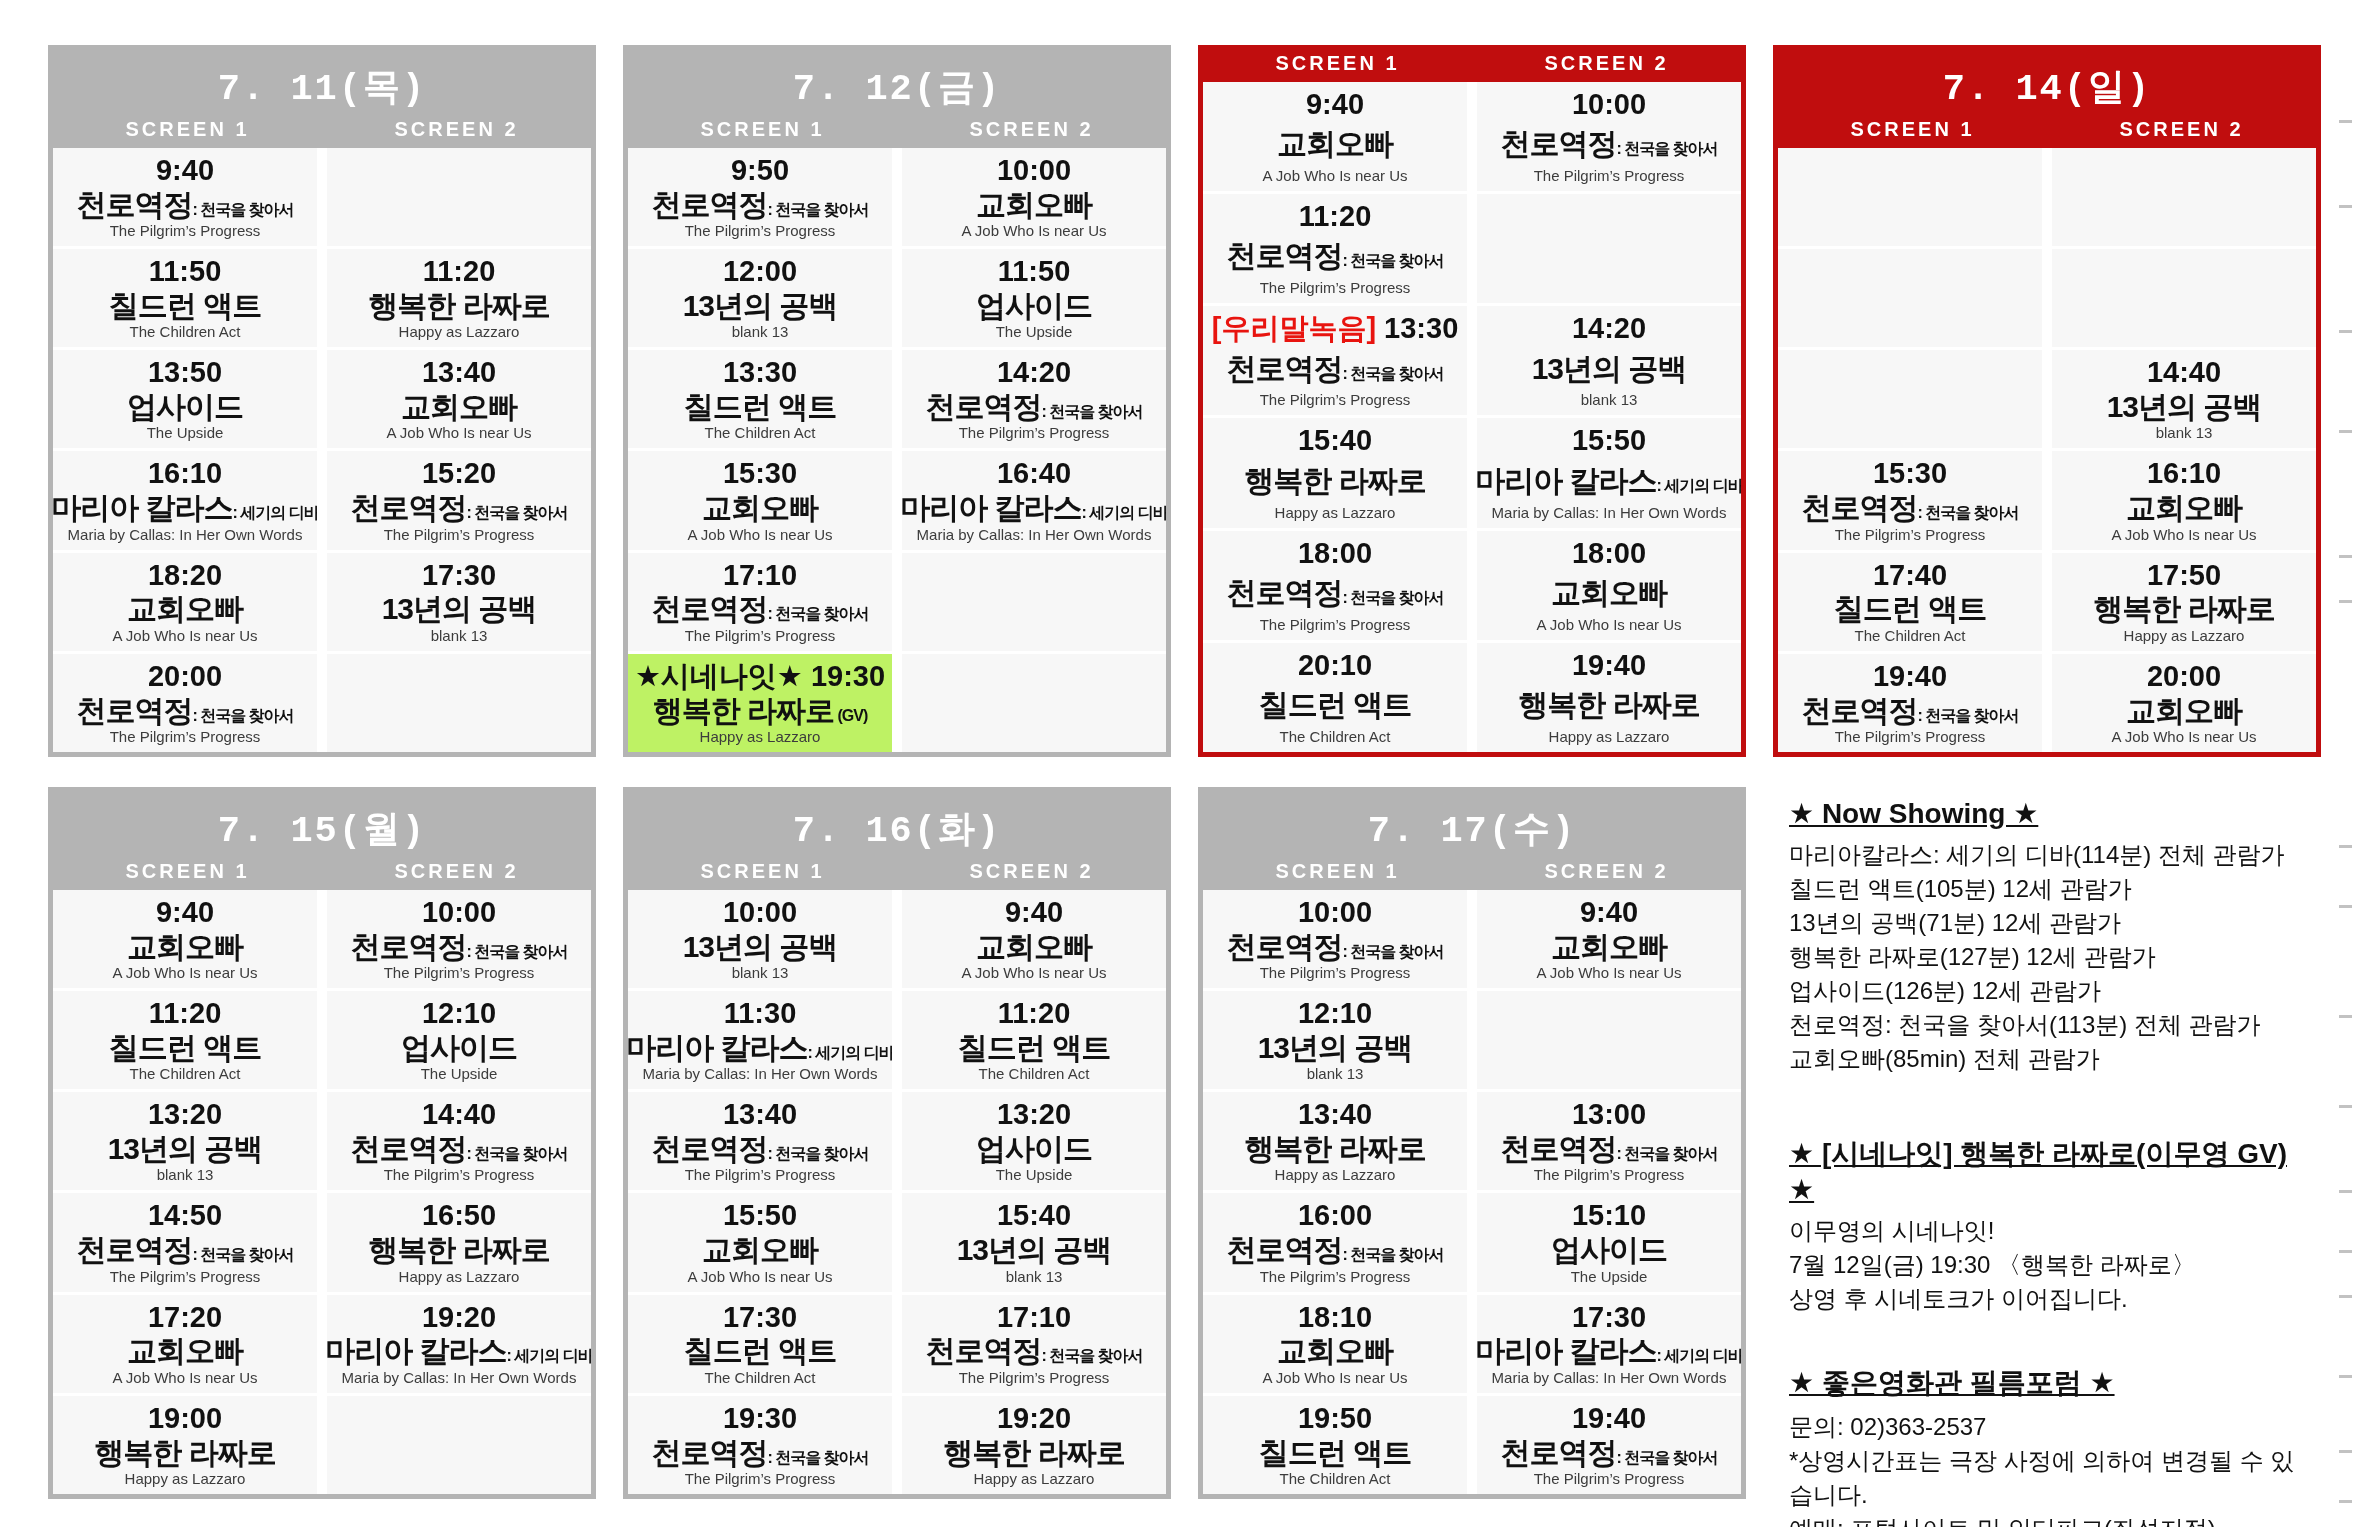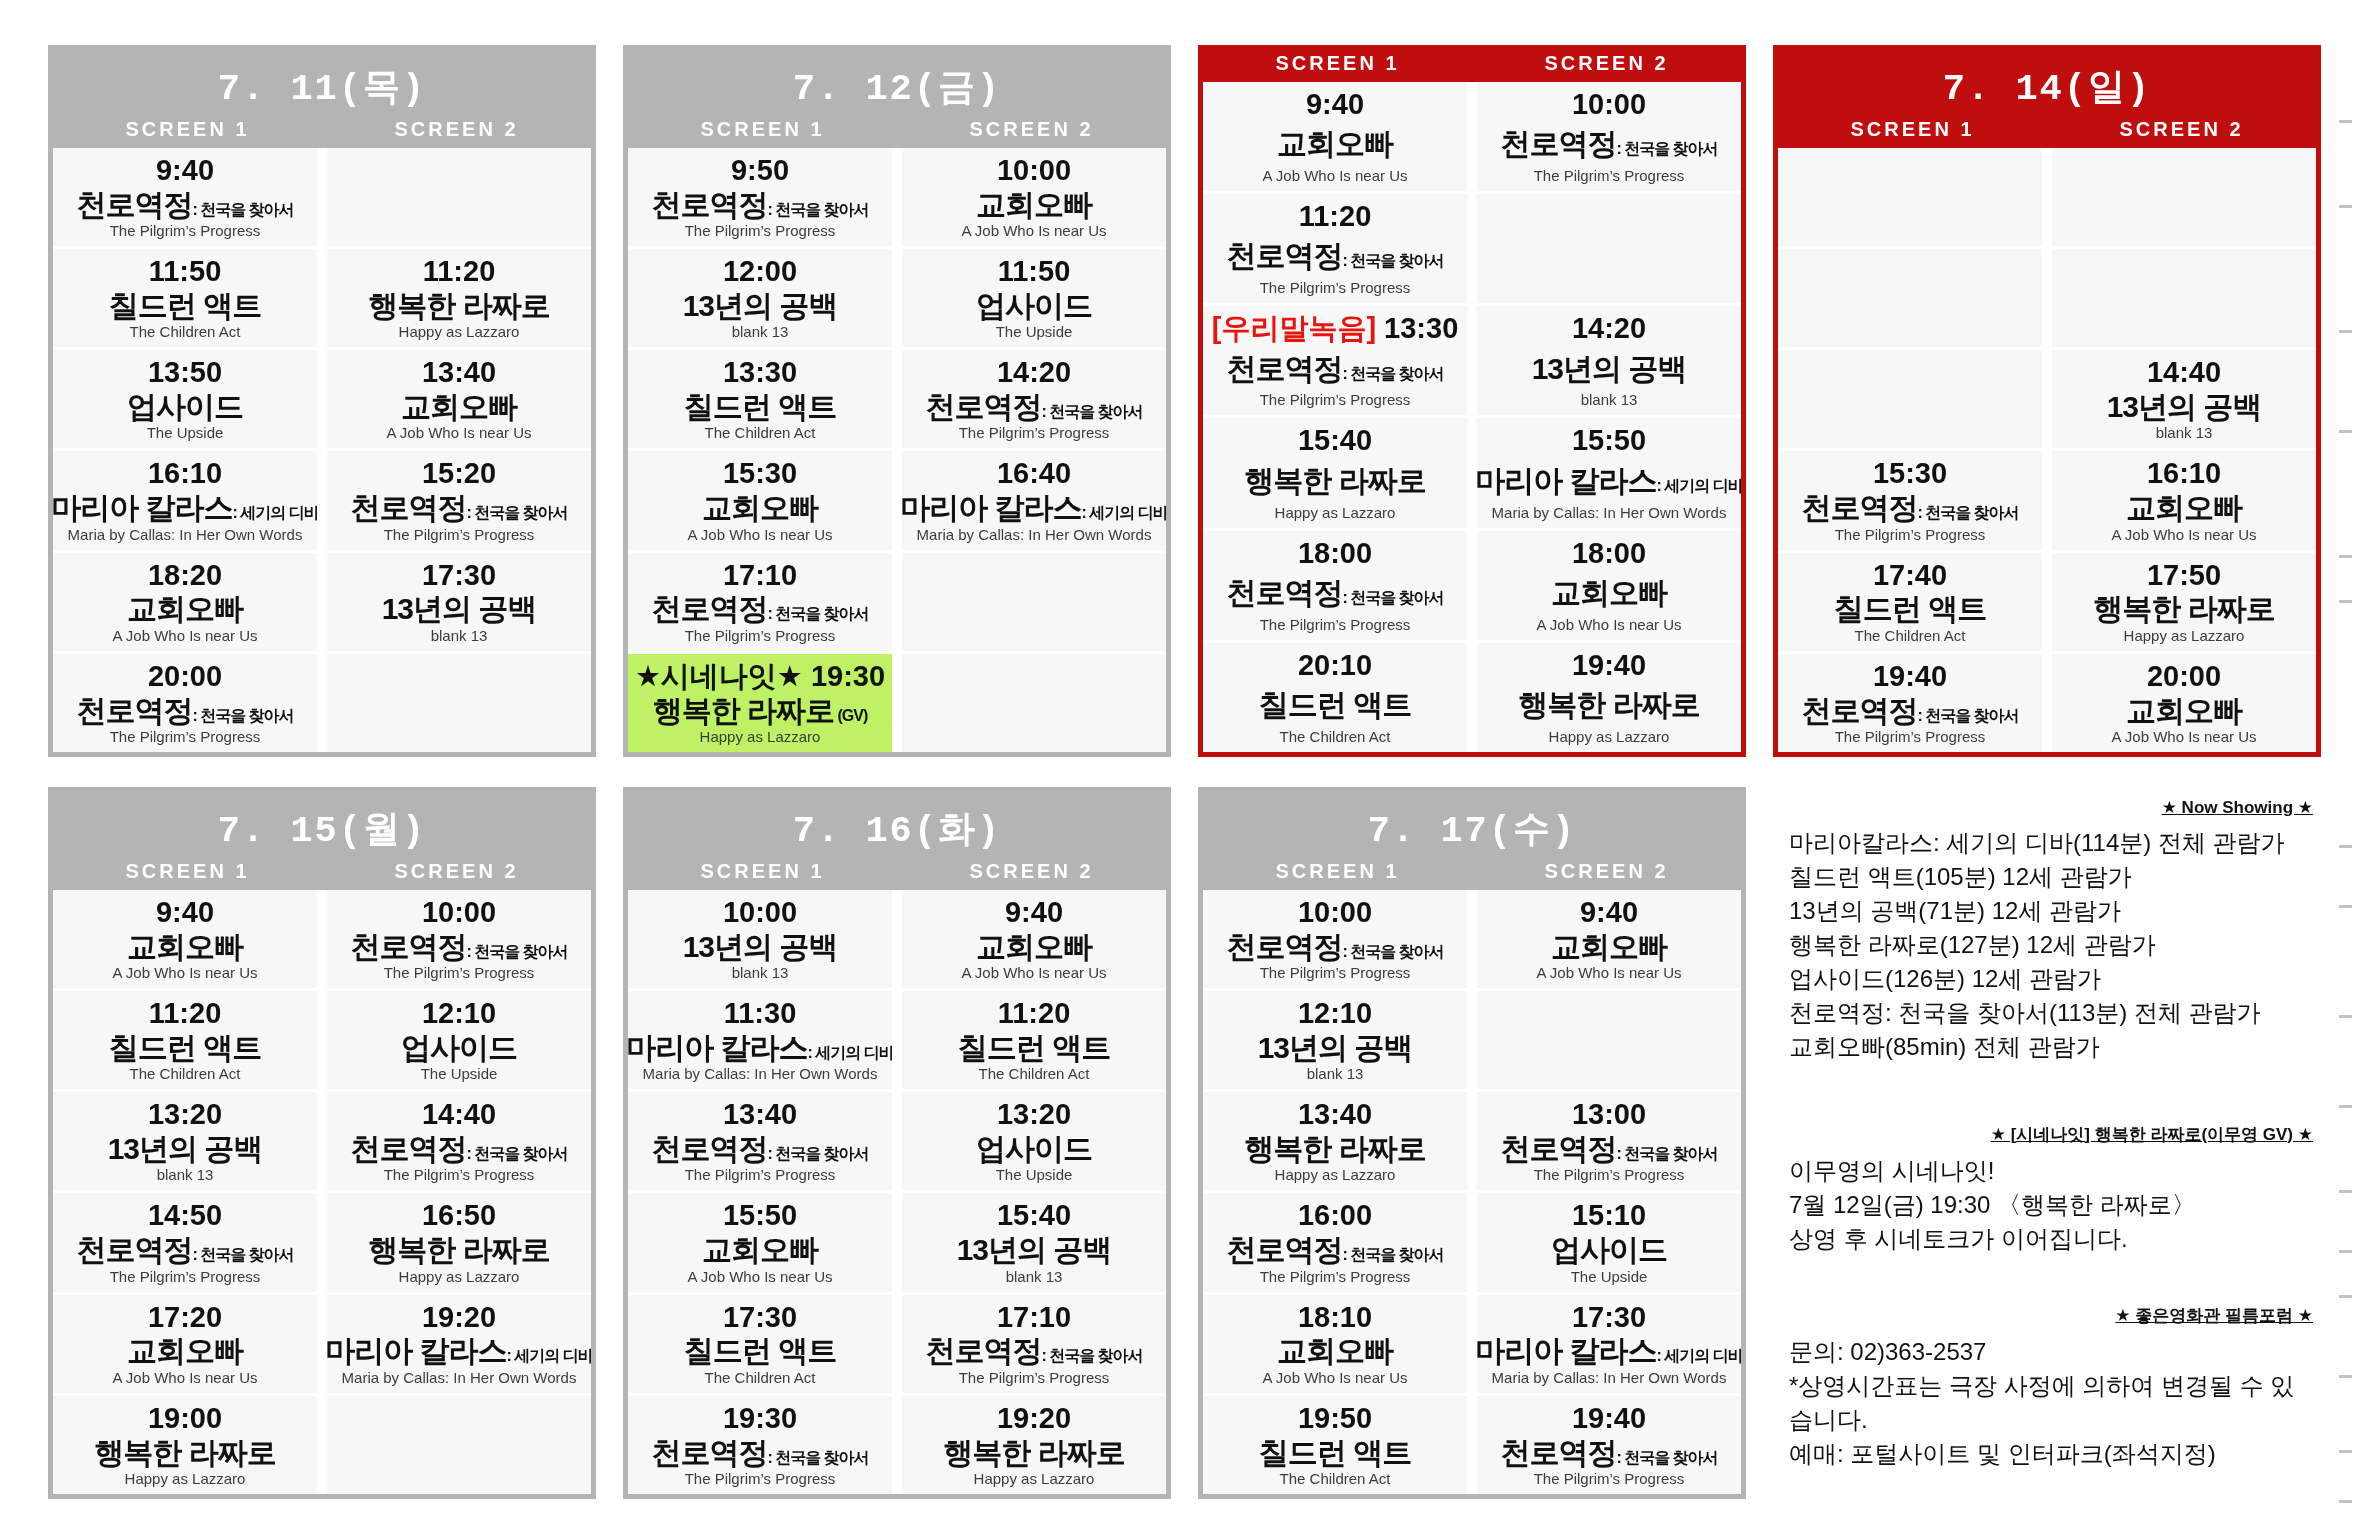--- a/index.html
+++ b/index.html
@@ -51,21 +51,21 @@
   .cell.hl{background:#bef264;}
   .time{font-size:29px;font-weight:bold;line-height:1.1;white-space:nowrap;}
   .vo{color:#e8140f;}
   .title{font-size:30px;font-weight:bold;line-height:1.05;white-space:nowrap;letter-spacing:-1px;}
   .sub,.after{font-size:16px;letter-spacing:-1px;}
   .en{font-size:15px;color:#3c3c3c;line-height:1.2;white-space:nowrap;}
   
   #info{padding:10px 8px 0 16px;font-size:24px;}
   .isec{margin-bottom:58px;}
   .isec:nth-of-type(2){margin-bottom:48px;}
-  .isec-title{font-size:17px;font-weight:bold;text-decoration:underline;margin-bottom:8px;text-align:right;}
+  .isec-title{font-size:28px;font-weight:bold;text-decoration:underline;margin-bottom:8px;}
   .iline{line-height:1.42;}
   
   .edge-mark{position:absolute;right:6px;width:13px;height:3px;background:#c2c2c2;}
 </style>
 </head>
 <body>
 
 <div id="layout">
 
   <section class="card gray">

